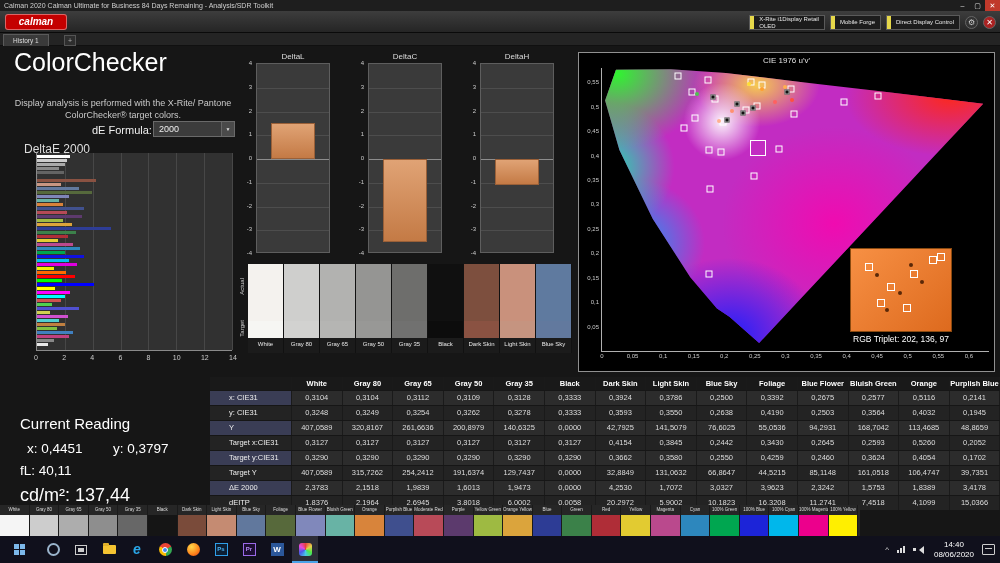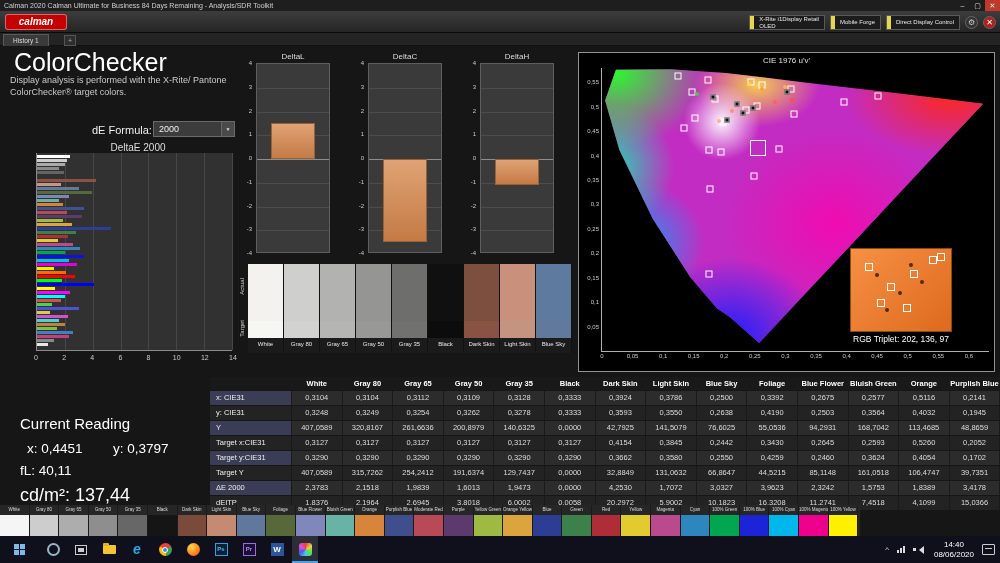--- a/index.html
+++ b/index.html
@@ -18,25 +18,25 @@
 .tb-btn .yb{width:4px;height:100%;background:#e6d84a}
 .tb-btn .lb{font-size:6px;color:#e8e8e8;padding:0 5px;white-space:pre-line;line-height:1.15;text-align:left}
 .tb-ico{width:13px;height:13px;border-radius:50%;background:#333;border:1px solid #666;color:#ccc;font-size:8px;line-height:11px;text-align:center}
 .tb-ico.red{background:#a22;color:#fff}
 
 #tabstrip{position:absolute;left:0;top:33px;width:100%;height:13px;background:#242424;border-bottom:1px solid #101010;z-index:20}
 #histtab{position:absolute;left:3px;top:1px;height:12px;background:#3a3a3a;border:1px solid #5a5a5a;border-bottom:none;font-size:6.5px;color:#ddd;padding:0 9px;line-height:11px}
 #plustab{position:absolute;left:64px;top:2px;width:12px;height:11px;background:#2e2e2e;border:1px solid #555;font-size:7px;color:#aaa;text-align:center;line-height:10px}
 
 #cc-title{position:absolute;left:14px;top:48px;font-size:25px;color:#fff}
-#cc-desc{position:absolute;left:10px;top:74px;width:226px;font-size:9px;line-height:1.35;color:#c9c9c9;}
+#cc-desc{position:absolute;left:10px;top:97px;width:226px;font-size:9px;line-height:1.35;color:#c9c9c9;text-align:center}
 #formula-label{position:absolute;left:92px;top:124px;font-size:11px}
 #formula-dd{position:absolute;left:153px;top:121px;width:82px;height:16px;background:#3c3c3c;border:1px solid #6a6a6a;font-size:9px;color:#eee;line-height:14px;padding-left:5px}
 #formula-dd .arr{position:absolute;right:0;top:0;width:13px;height:100%;background:#4a4a4a;border-left:1px solid #666;font-size:5px;text-align:center;line-height:14px;color:#ddd}
-#deltae-title{position:absolute;left:40px;top:142px;width:196px;text-align:center;font-size:10px;color:#ddd}
+#deltae-title{position:absolute;left:24px;top:142px;width:196px;text-align:left;font-size:12px;color:#ddd}
 #deltae-plot{position:absolute;left:36px;top:153px;width:196px;height:198px;background:#313131;border-left:1px solid #8a8a8a;border-bottom:1px solid #8a8a8a}
 .dgrid{position:absolute;top:0;width:1px;height:100%;background:#474747}
 #deltae-bars{position:absolute;left:0;top:2px;right:0}
 .debar{height:3px;margin-bottom:1px}
 #deltae-xticks{position:absolute;left:36px;top:354px;width:197px;height:9px}
 #deltae-xticks span{position:absolute;transform:translateX(-50%);font-size:7px;color:#ccc}
 .sline{position:absolute;color:#fff;white-space:nowrap}
 #avg-line{left:38px;top:366px;font-size:16px}
 #max-line{left:38px;top:389px;font-size:16px}
 #cur-line{left:20px;top:415px;font-size:15px}
@@ -88,21 +88,21 @@
 .in-sq{position:absolute;width:8px;height:8px;border:1px solid #fff;transform:translate(-50%,-50%)}
 .in-dot{position:absolute;width:4px;height:4px;border-radius:50%;background:#5a2808;transform:translate(-50%,-50%)}
 #rgb-caption{position:absolute;left:210px;top:266px;width:178px;text-align:center;font-size:8.5px;color:#fff}
 
 #data-table{position:absolute;left:210px;top:377px;width:790px;overflow:hidden}
 .trow{display:grid;grid-template-columns:82px repeat(14,50.6px);height:14px;margin-bottom:1px}
 .trow.thead{height:13px}
 .tcell{font-size:7.5px;line-height:14px;text-align:center;color:#ddd;overflow:hidden;white-space:nowrap;background:#2c2c2c;border-right:1px solid #1a1a1a}
 .trow.odd .tcell{background:#232323}
 .trow.thead .tcell{background:#191919;font-weight:bold;color:#fff;line-height:13px}
-.tcell.tlabel{background:#3a3d55;text-align:left;padding-left:6px;color:#eee}
+.tcell.tlabel{background:#3a3d55;text-align:left;padding-left:19px;color:#eee}
 .trow.thead .tcell.tlabel{background:#191919}
 
 #chip-strip{position:absolute;left:0;top:505px;width:860px;height:31px;background:#262626;display:flex}
 .chip{width:29.6px;height:31px;border-right:1px solid #1a1a1a}
 .chip .cl{height:10px;font-size:4.5px;color:#ddd;text-align:center;line-height:10px;overflow:hidden;white-space:nowrap}
 .chip .cc{height:21px}
 #nav{position:absolute;left:860px;top:505px;width:140px;height:31px;background:#404040}
 #nav-dots{position:absolute;left:0;top:2px;width:100%;text-align:center;height:8px}
 .dot{display:inline-block;width:3px;height:3px;border-radius:50%;background:#8a8a8a;margin:0 2px;vertical-align:middle}
 .dot.active{background:#fff}

